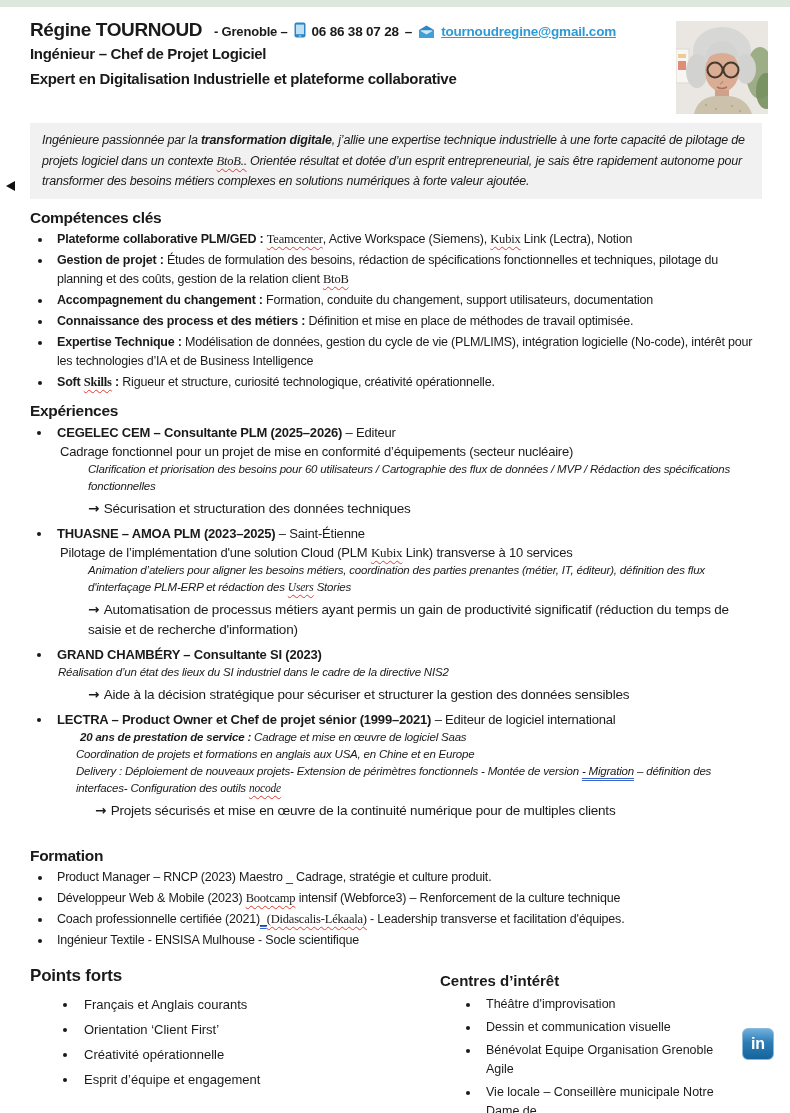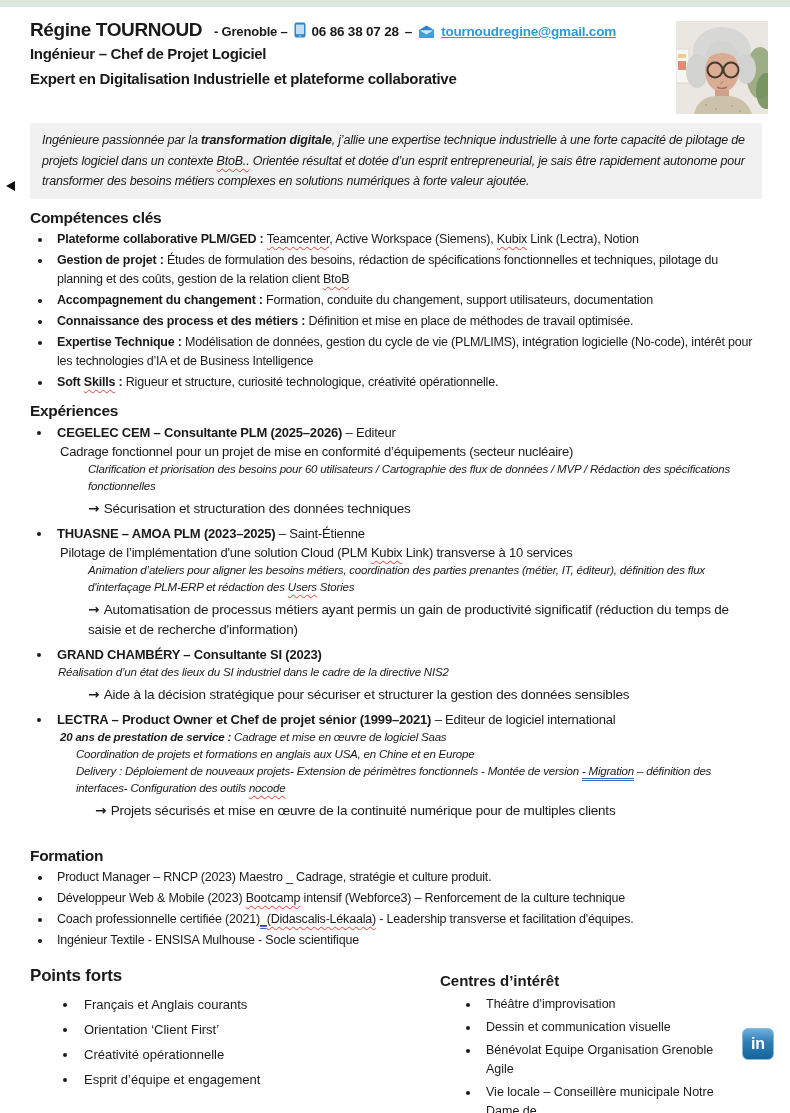--- a/index.html
+++ b/index.html
@@ -28,27 +28,27 @@
   h2.form-h{margin-top:26px;}
   ul{margin:0;padding-left:52px;list-style:disc;}
   ul.comp li{font-size:12.5px;line-height:19px;padding-left:5px;margin-bottom:2px;max-width:700px;}
   
   .exp-item{margin-bottom:5px;position:relative;}
   ul.exp-t li{font-size:13px;line-height:19px;padding-left:5px;}
   .desc{margin:0 0 0 60px;font-size:13px;line-height:19px;max-width:700px;}
   .detail{margin:0 0 0 88px;font-size:11.5px;font-style:italic;line-height:17px;max-width:672px;}
   .detail.less{margin-left:58px;}
   .detail.lect{margin-left:76px;}
-  .detail.lect1{margin-left:60px;}
+  .detail.lect1{margin-left:80px;}
   .result{margin:3px 0 2px 88px;font-size:13.5px;line-height:20px;max-width:670px;}
   .result.lect{margin-left:95px;}
   .b{font-weight:bold;}
   .arrow{font-weight:bold;font-family:"DejaVu Sans",sans-serif;}
   .sq{text-decoration-line:underline;text-decoration-style:wavy;text-decoration-color:#e03a2f;
-      text-decoration-thickness:1px;text-underline-offset:3px;}
+      text-decoration-thickness:1px;text-underline-offset:3px;font-family:Liberation Serif, serif;}
   .bl{text-decoration:underline double #3a66c9;text-underline-offset:3px;}
   
   ul.form li{font-size:12.5px;line-height:19px;padding-left:5px;margin-bottom:2px;max-width:702px;}
   
   .bottom{display:flex;margin:16px 22px 0 30px;letter-spacing:0;}
   .pf{width:400px;}
   .pf h2{font-size:17px;margin:0 0 6px 0;letter-spacing:-0.2px;}
   .pf ul{padding-left:48px;}
   .pf li{font-size:13px;line-height:25px;padding-left:6px;}
   .ci{margin-left:10px;margin-top:6px;width:320px;}

